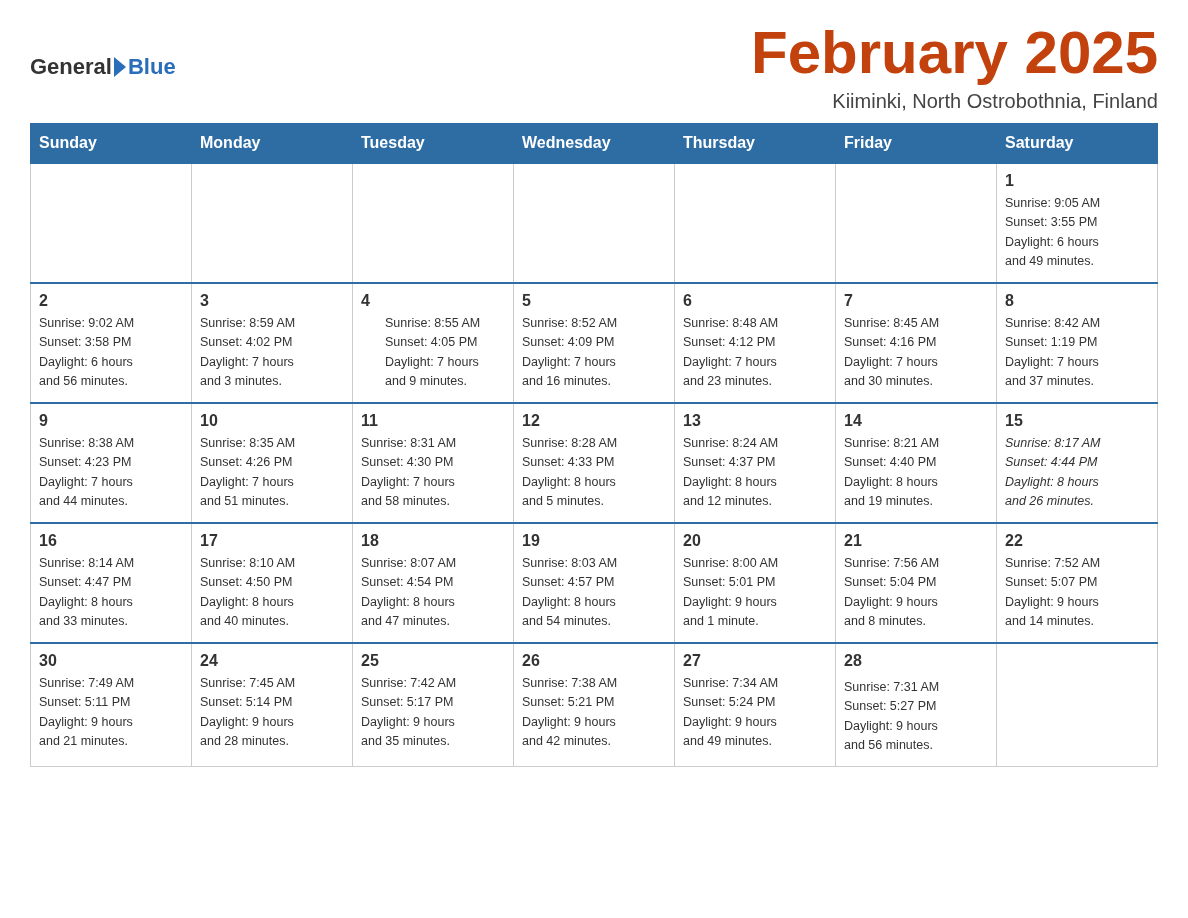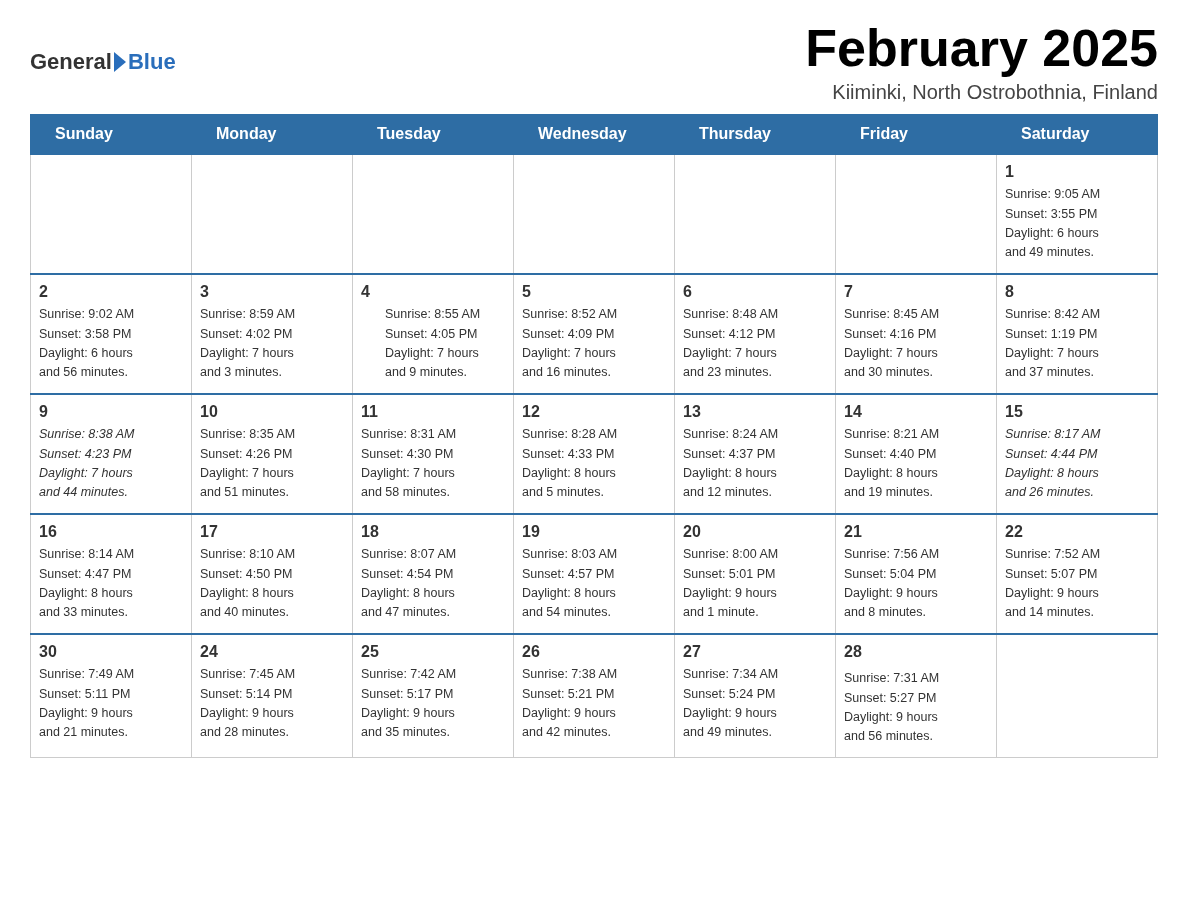--- a/index.html
+++ b/index.html
@@ -39,40 +39,40 @@
       border-left: 12px solid #2a6ebb;
       border-top: 10px solid transparent;
       border-bottom: 10px solid transparent;
       margin-left: 2px;
       margin-right: 2px;
     }
     .title-area {
       text-align: right;
     }
     .month-title {
-      font-size: 52px;
+      font-size: 60px;
       font-weight: bold;
-      color: #000000;
+      color: #c2410c;
       line-height: 1.1;
     }
     .location-title {
       font-size: 20px;
       color: #444;
       margin-top: 4px;
     }
     .calendar-table {
       width: 100%;
       border-collapse: collapse;
       margin-top: 10px;
       table-layout: fixed;
     }
     .calendar-table thead th {
       background-color: #2e6da4;
       color: #fff;
-      padding: 10px 24px;
+      padding: 10px 8px;
       font-size: 16px;
       text-align: left;
       border: 1px solid #2e6da4;
     }
     .calendar-table tbody td {
       vertical-align: top;
       padding: 8px 8px 10px 8px;
       border: 1px solid #ccc;
       border-top: 2px solid #2e6da4;
       font-size: 13px;
@@ -190,21 +190,21 @@
           <span class="day-number">8</span>
           <div class="day-info" style="white-space: pre-line;">Sunrise: 8:42 AM
 Sunset: 1:19 PM
 Daylight: 7 hours
 and 37 minutes.</div>
         </td>
       </tr>
       <tr>
         <td>
           <span class="day-number">9</span>
-          <div class="day-info" style="white-space: pre-line; font-style: italic;">Sunrise: 8:38 AM
+          <div class="day-info" style="white-space: pre-line;">Sunrise: 8:38 AM
 Sunset: 4:23 PM
 Daylight: 7 hours
 and 44 minutes.</div>
         </td>
         <td>
           <span class="day-number">10</span>
           <div class="day-info" style="white-space: pre-line;">Sunrise: 8:35 AM
 Sunset: 4:26 PM
 Daylight: 7 hours
 and 51 minutes.</div>

